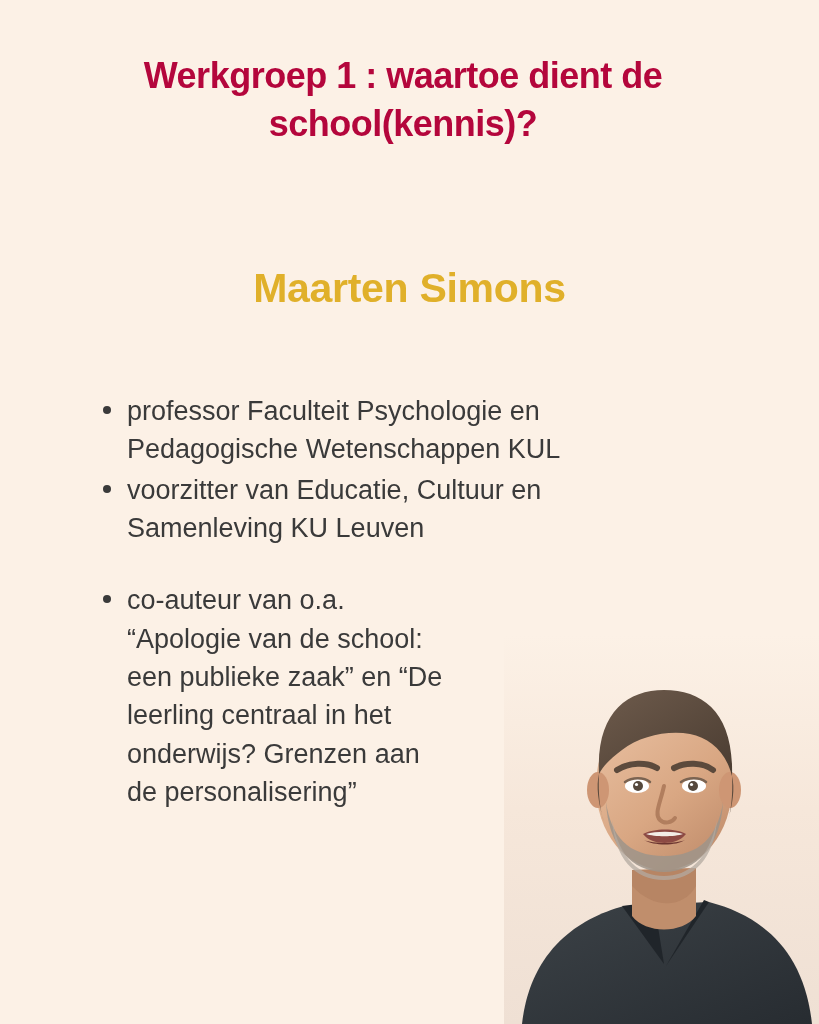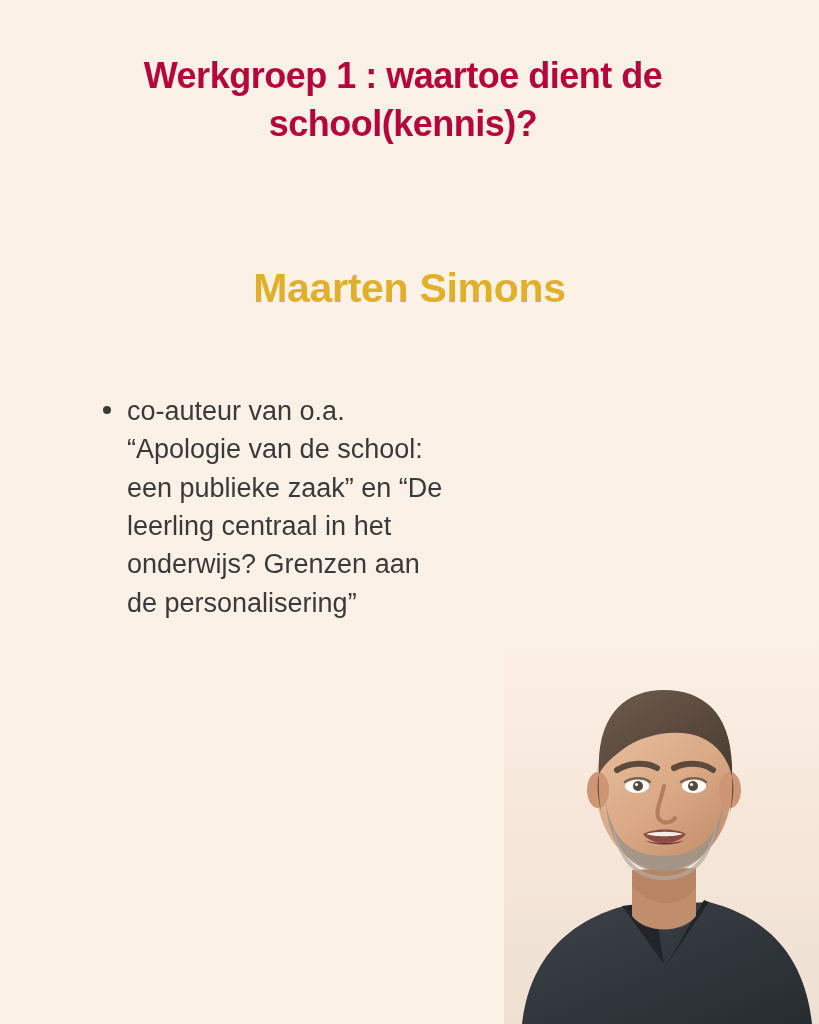--- a/index.html
+++ b/index.html
@@ -60,21 +60,21 @@
     color: #3A3A3A;
     font-size: 27px;
     line-height: 1.42;
   }
 
   .bullet-group {
     margin-bottom: 0;
   }
 
   .bullet-group + .bullet-group {
-    margin-top: 26px;
+    margin-top: 34px;
   }
 
   .bullet {
     position: relative;
     padding-left: 32px;
     margin-bottom: 2px;
   }
 
   .bullet .dot {
     position: absolute;
@@ -106,20 +106,30 @@
 <body>
 
 <div class="slide">
 
   <div class="title">Werkgroep 1 : waartoe dient de school(kennis)?</div>
 
   <div class="speaker">Maarten Simons</div>
 
   <div class="bullets">
 
+    <div class="bullet-group">
+      <div class="bullet">
+        <span class="dot"></span>
+        <span class="txt">professor Faculteit Psychologie en Pedagogische Wetenschappen KUL</span>
+      </div>
+      <div class="bullet">
+        <span class="dot"></span>
+        <span class="txt">voorzitter van Educatie, Cultuur en Samenleving KU Leuven</span>
+      </div>
+    </div>
 
     <div class="bullet-group">
       <div class="bullet">
         <span class="dot"></span>
         <span class="txt">co-auteur van o.a.
 “Apologie van de school:
 een publieke zaak” en “De
 leerling centraal in het
 onderwijs? Grenzen aan
 de personalisering”</span>

